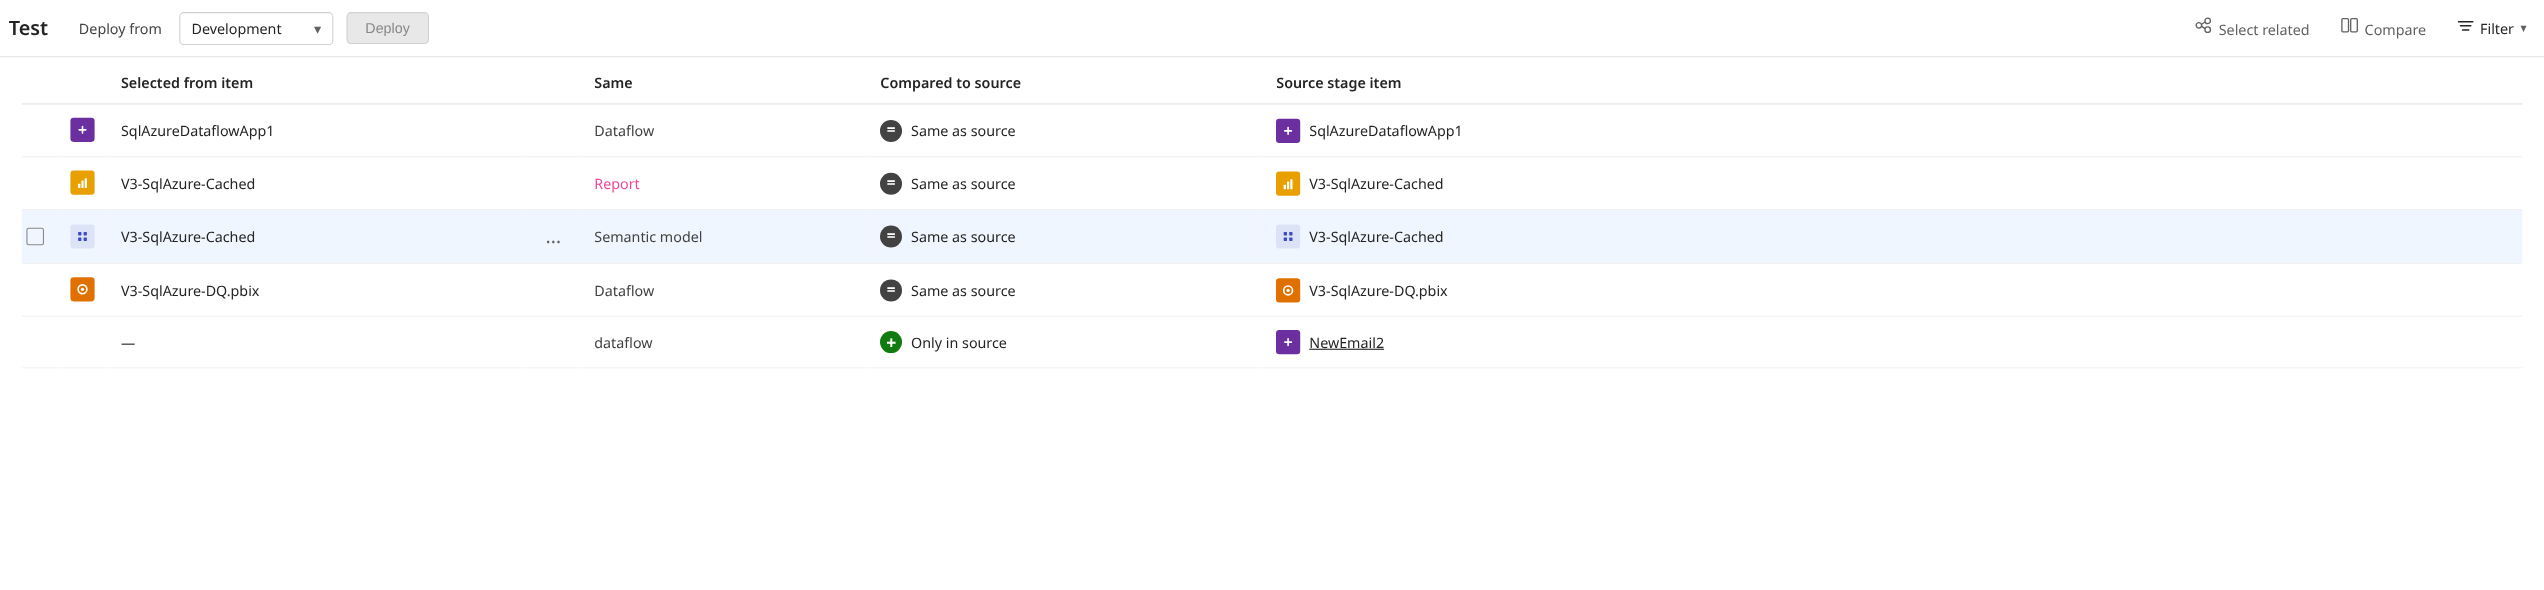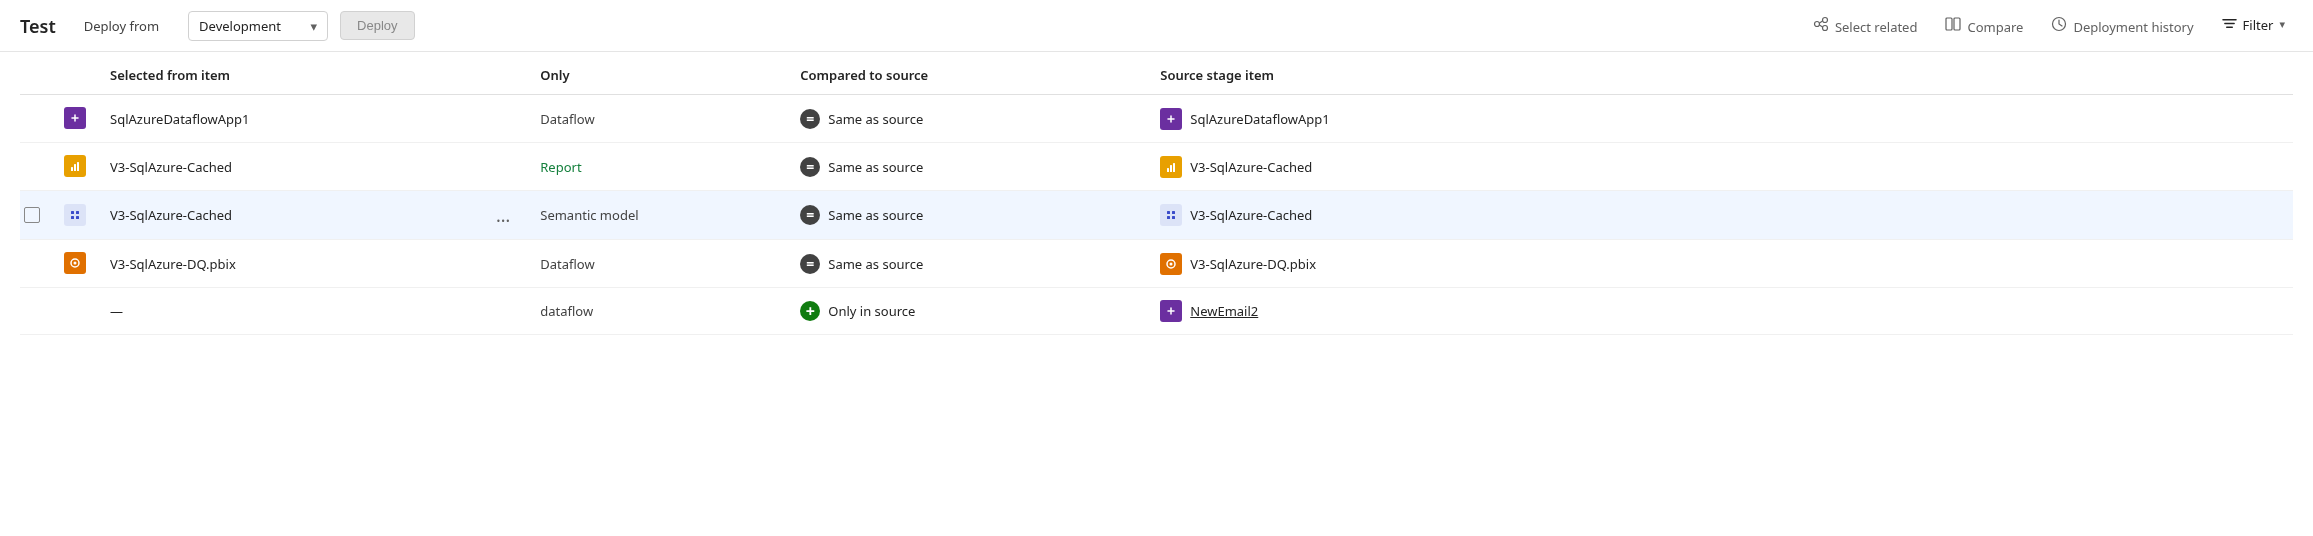--- a/index.html
+++ b/index.html
@@ -9,34 +9,34 @@
       background: #fff;
       color: #242424;
       min-width: 2313px;
     }
 
     
     .topbar {
       display: flex;
       align-items: center;
       height: 52px;
-      padding: 0 20px;
+      padding: 0 8px;
       border-bottom: 1px solid #e5e5e5;
       gap: 12px;
     }
     .app-title {
       font-size: 18px;
       font-weight: 600;
       margin-right: 16px;
       color: #242424;
     }
     .deploy-from-label {
       font-size: 13px;
       color: #424242;
-      margin-right: 17px;
+      margin-right: 4px;
     }
     .deploy-select {
       display: flex;
       border: 1px solid #d1d1d1;
       border-radius: 4px;
       padding: 5px 10px;
       gap: 8px;
       cursor: pointer;
       background: #fff;
       font-size: 13px;
@@ -82,20 +82,21 @@
       gap: 6px;
       font-size: 13px;
       color: #a0a0a0;
       background: #fff;
       min-width: 200px;
       cursor: text;
     }
 
     .filter-btn {
       display: flex;
+      align-items: center;
       gap: 6px;
       font-size: 13px;
       color: #242424;
       cursor: pointer;
       padding: 6px 8px;
     }
 
     
     .table-container {
       padding: 0 20px;
@@ -228,29 +229,20 @@
   <div class="topbar-action">
     <span class="topbar-action-icon">
       <svg width="16" height="16" viewBox="0 0 16 16" fill="none">
         <rect x="1" y="2" width="6" height="12" rx="1" stroke="#616161" stroke-width="1.2"></rect>
         <rect x="9" y="2" width="6" height="12" rx="1" stroke="#616161" stroke-width="1.2"></rect>
       </svg>
     </span>
     <span>Compare</span>
   </div>
 
-  <div class="topbar-action">
-    <span class="topbar-action-icon">
-      <svg width="16" height="16" viewBox="0 0 16 16" fill="none">
-        <circle cx="8" cy="8" r="6.5" stroke="#616161" stroke-width="1.2"></circle>
-        <polyline points="8,4 8,8 11,10" stroke="#616161" stroke-width="1.2" stroke-linecap="round"></polyline>
-      </svg>
-    </span>
-    <span>Deployment history</span>
-  </div>
 
 
   <div class="filter-btn">
     <span>
       <svg width="15" height="15" viewBox="0 0 16 16" fill="none">
         <line x1="1" y1="4" x2="15" y2="4" stroke="#242424" stroke-width="1.5" stroke-linecap="round"></line>
         <line x1="3" y1="8" x2="13" y2="8" stroke="#242424" stroke-width="1.5" stroke-linecap="round"></line>
         <line x1="5" y1="12" x2="11" y2="12" stroke="#242424" stroke-width="1.5" stroke-linecap="round"></line>
       </svg>
     </span>
@@ -263,21 +255,21 @@
   <table>
     <thead>
       <tr>
         <th style="width:28px;"></th>
         <th style="width:36px;"></th>
         <th style="width:380px;">
           <span>Selected from item</span>
         </th>
         <th style="width:30px;"></th>
         <th style="width:260px;">
-          <span>Only</span>
+          <span>Same</span>
         </th>
         <th style="width:360px;">
           <span>Compared to source</span>
         </th>
         <th>
           <span>Source stage item</span>
         </th>
       </tr>
     </thead>
     <tbody id="table-body">
@@ -327,21 +319,21 @@
         <rect x="4" y="9" width="2" height="4" rx="0.5" fill="#fff"></rect>
         <rect x="7" y="6" width="2" height="7" rx="0.5" fill="#fff"></rect>
         <rect x="10" y="4" width="2" height="9" rx="0.5" fill="#fff"></rect>
       </svg>
     </span>
     </td>
     <td style="font-size:13px;">V3-SqlAzure-Cached</td>
     <td>
       
     </td>
-    <td style="font-size:13px;color:#15803d;">Report</td>
+    <td style="font-size:13px;color:#ec4899;">Report</td>
     <td>
       <div class="status-badge">
         <span class="status-icon-same">=</span>
         <span style="font-size:13px;">Same as source</span>
       </div>
     </td>
     <td>
       <div class="source-item">
         <span class="row-icon" style="background:#e8a000;color:#fff;font-size:11px;border-radius:3px;">
       <svg width="16" height="16" viewBox="0 0 16 16" fill="none">

